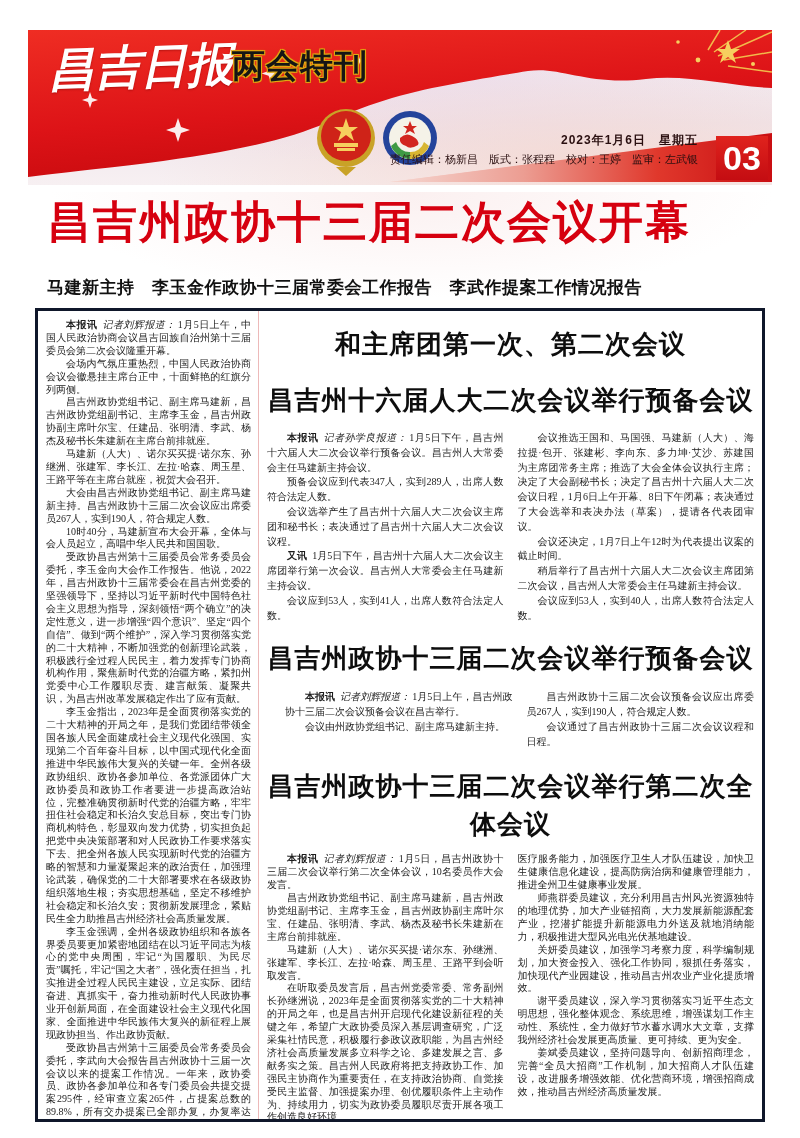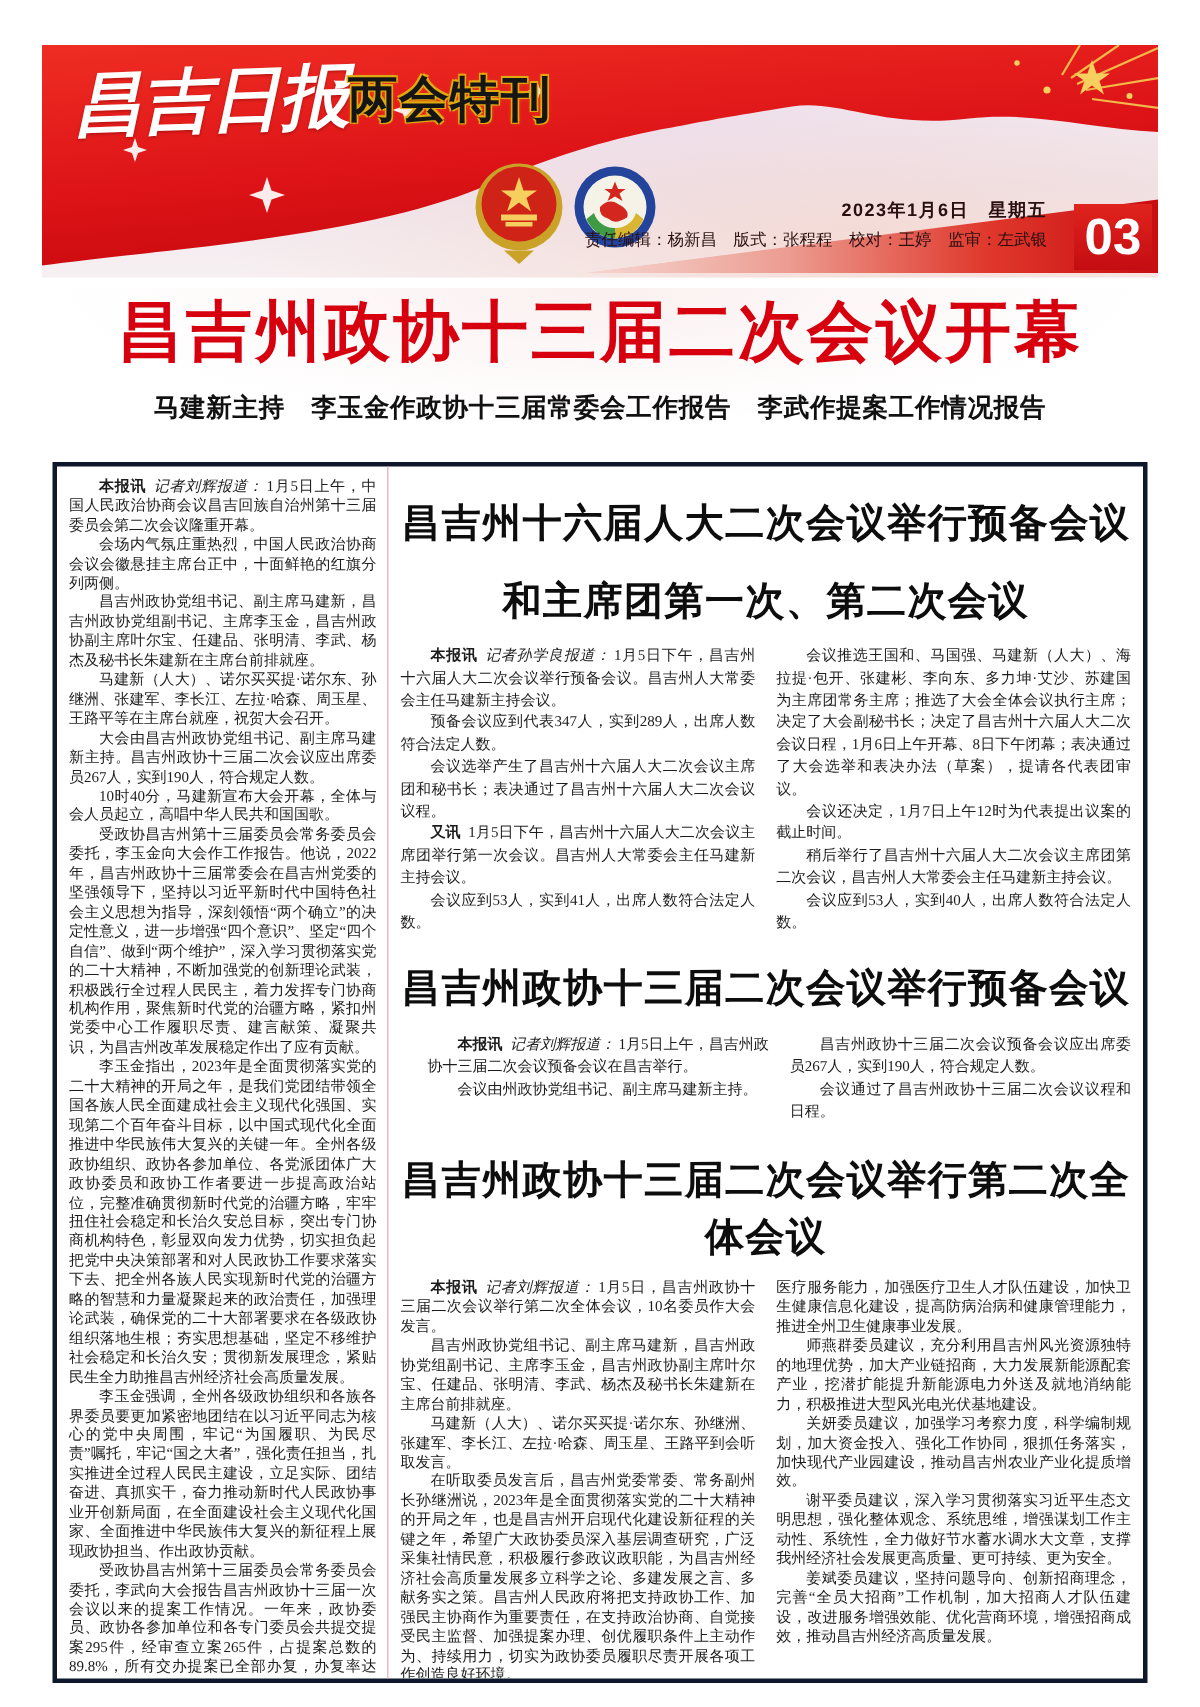--- a/index.html
+++ b/index.html
@@ -25,26 +25,26 @@
     text-shadow:1px 1px 0 #e0a910,-1px 1px 0 #e0a910,1px -1px 0 #e0a910,-1px -1px 0 #e0a910,0 0 3px rgba(224,169,16,.65); }
   .dateline { position:absolute; right:74px; top:102px; z-index:4; text-align:right;
     font-family:"Liberation Sans","DejaVu Sans",sans-serif; color:#2a0f10; }
   .dateline .d1 { font-size:12px; font-weight:bold; letter-spacing:1px; }
   .dateline .d2 { font-size:11px; margin-top:3px; }
   .pageno { position:absolute; right:4px; top:106px; z-index:4; width:52px; height:44px;
     background:linear-gradient(180deg,#e0231d,#c40d12); color:#ffffff; text-align:center;
     font-family:"Liberation Sans","DejaVu Sans",sans-serif; font-weight:bold; font-size:34px; line-height:44px; }
 
   
-  .banner { position:absolute; left:35px; top:192px; width:730px; text-align:center;
+  .banner { position:absolute; left:47px; top:192px; width:730px; 
     background:radial-gradient(ellipse at 50% 0%, rgba(248,228,228,.55) 0%, rgba(248,228,228,0) 70%); }
   .banner h1 { font-family:"Liberation Sans","DejaVu Sans",sans-serif; font-weight:900;
     font-size:44px; letter-spacing:2px; color:#d6000f; line-height:60px; }
   .banner h2 { font-family:"Liberation Sans","DejaVu Sans",sans-serif; font-weight:bold;
-    font-size:17px; color:#111; margin-top:8px; letter-spacing:.5px; }
+    font-size:17px; color:#111; margin-top:24px; letter-spacing:.5px; }
 
   
   .content { position:absolute; left:35px; top:308px; width:730px; height:814px;
     border:3px solid #0f172a; display:flex; overflow:hidden; background:#fff; }
   .lead { width:221px; padding:8px 7px 0 8px; border-right:1px solid #edb9b9; overflow:hidden; }
   .rightcol { flex:1; padding:0 8px; overflow:hidden; }
 
   .para, .para-cont { font-size:10px; line-height:12.9px; text-align:justify; color:#1c1c1c; }
   .para { text-indent:2em; }
   .tag { font-weight:bold; margin-right:5px; font-family:"Liberation Sans","DejaVu Sans",sans-serif; }
@@ -161,22 +161,22 @@
 
         <p class="para"><span>李玉金强调，全州各级政协组织和各族各界委员要更加紧密地团结在以习近平同志为核心的党中央周围，牢记“为国履职、为民尽责”嘱托，牢记“国之大者”，强化责任担当，扎实推进全过程人民民主建设，立足实际、团结奋进、真抓实干，奋力推动新时代人民政协事业开创新局面，在全面建设社会主义现代化国家、全面推进中华民族伟大复兴的新征程上展现政协担当、作出政协贡献。</span></p>
 
         <p class="para"><span>受政协昌吉州第十三届委员会常务委员会委托，李武向大会报告昌吉州政协十三届一次会议以来的提案工作情况。一年来，政协委员、政协各参加单位和各专门委员会共提交提案295件，经审查立案265件，占提案总数的89.8%，所有交办提案已全部办复，办复率达100%。</span></p>
 
       </aside>
 
     <main class="rightcol">
 
       <article>
+        <div class="art-title a1-t2">和主席团第一次、第二次会议</div>
         <div class="art-title a1-t1">昌吉州十六届人大二次会议举行预备会议</div>
-        <div class="art-title a1-t2">和主席团第一次、第二次会议</div>
         <div class="cols a1">
           <div>
 
               <p class="para"><b class="tag">本报讯</b><i class="byline">记者孙学良报道：</i><span>1月5日下午，昌吉州十六届人大二次会议举行预备会议。昌吉州人大常委会主任马建新主持会议。</span></p>
 
               <p class="para"><span>预备会议应到代表347人，实到289人，出席人数符合法定人数。</span></p>
 
               <p class="para"><span>会议选举产生了昌吉州十六届人大二次会议主席团和秘书长；表决通过了昌吉州十六届人大二次会议议程。</span></p>
 
               <p class="para"><b class="tag">又讯</b><span>1月5日下午，昌吉州十六届人大二次会议主席团举行第一次会议。昌吉州人大常委会主任马建新主持会议。</span></p>

